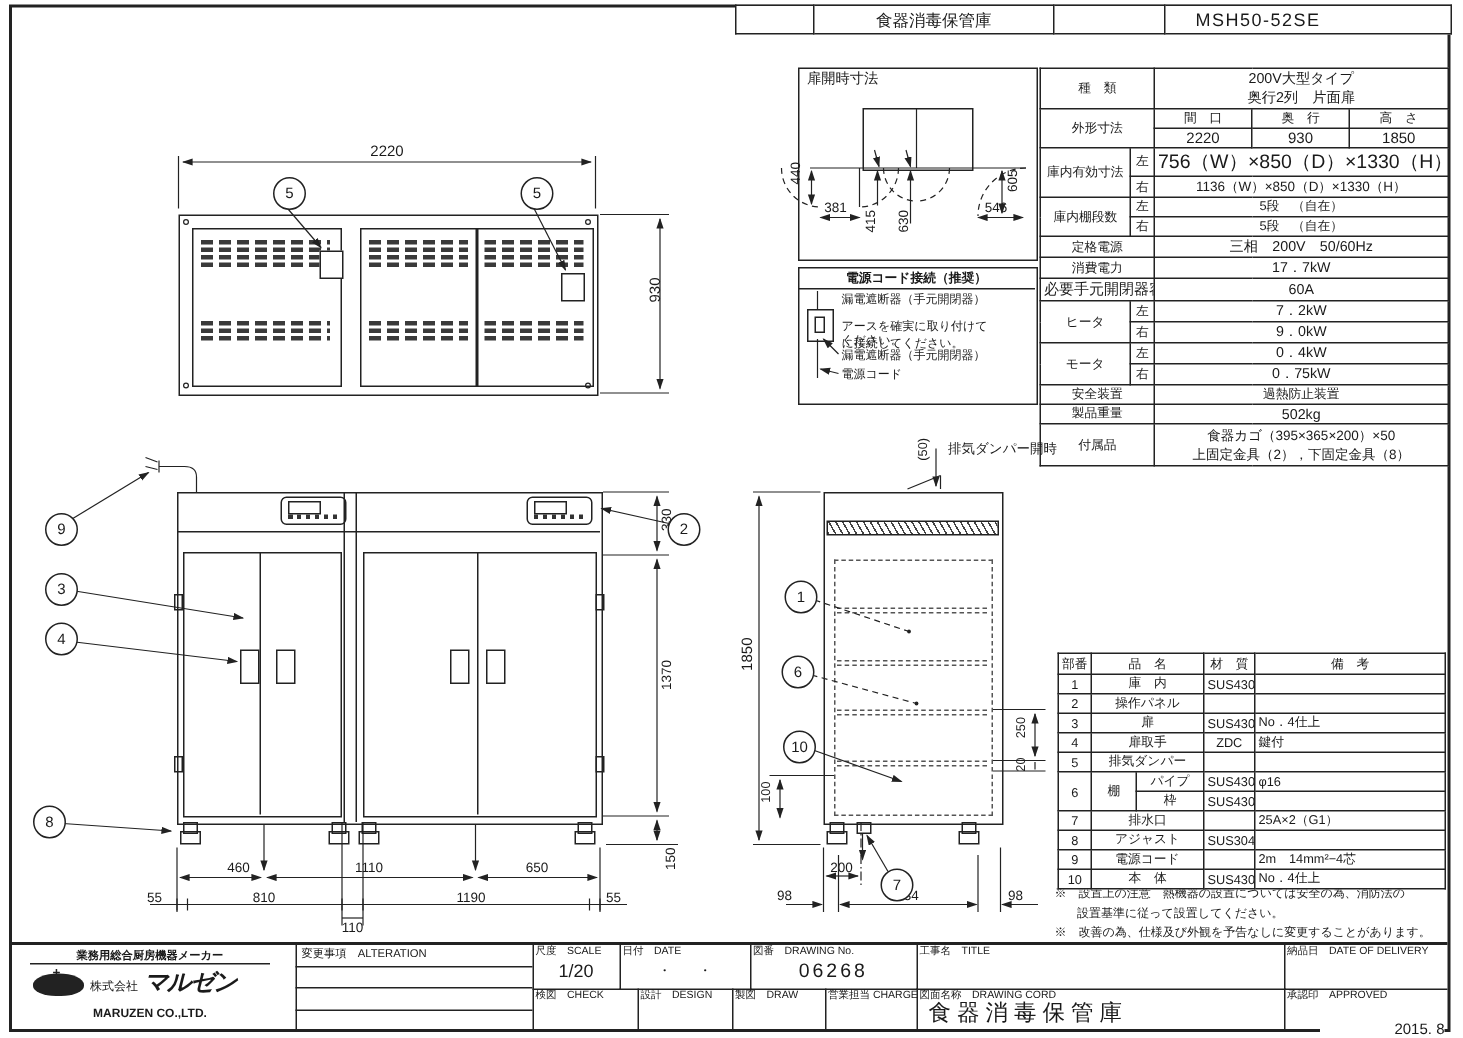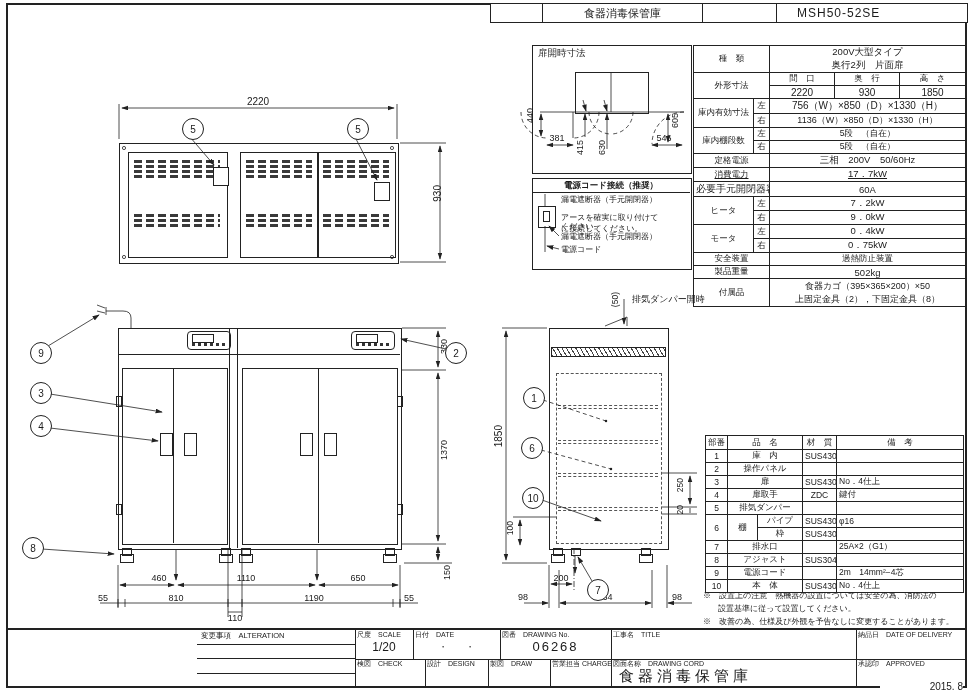--- a/index.html
+++ b/index.html
@@ -92,40 +92,40 @@
       <td>高　さ</td>
         </tr>
     <tr style="height:13px;font-size:10px;">
           <td>2220</td>
       <td>930</td>
       <td>1850</td>
         </tr>
     <tr style="height:12px;">
           <td rowspan="2">庫内有効寸法</td>
       <td>左</td>
-      <td colspan="3" style="font-size:10px;margin-top:23px;">756（W）×850（D）×1330（H）</td>
+      <td colspan="3" style="font-size:13px;margin-top:23px;">756（W）×850（D）×1330（H）</td>
         </tr>
     <tr style="height:12px;">
           <td>右</td>
       <td colspan="3" style="font-size:9px;">1136（W）×850（D）×1330（H）</td>
         </tr>
     <tr style="height:12px;">
           <td rowspan="2">庫内棚段数</td>
       <td>左</td>
       <td colspan="3">5段　（自在）</td>
         </tr>
     <tr style="height:12px;">
           <td>右</td>
       <td colspan="3">5段　（自在）</td>
         </tr>
     <tr style="height:13px;">
           <td colspan="2">定格電源</td>
       <td colspan="3" style="font-size:9.5px;">三相　200V　50/60Hz</td>
         </tr>
-    <tr style="height:13px;text-decoration:underline;">
+    <tr style="height:13px;">
           <td colspan="2">消費電力</td>
       <td colspan="3" style="font-size:9.5px;">17．7kW</td>
         </tr>
     <tr style="height:13px;">
           <td colspan="2" style="font-size:10px;">必要手元開閉器容量</td>
       <td colspan="3" style="font-size:9.5px;">60A</td>
         </tr>
     <tr style="height:12px;">
           <td rowspan="2">ヒータ</td>
       <td>左</td>
@@ -489,20 +489,29 @@
         </tr>
   </tbody>
     </table>
 
   <div class="lbl" style="left:703px;top:592px;font-size:8px;"><span>※</span>　<span>設置上の注意　熱機器の設置については安全の為、消防法の</span></div>
   <div class="lbl" style="left:718px;top:605px;font-size:8px;">設置基準に従って設置してください。</div>
   <div class="lbl" style="left:703px;top:618px;font-size:8px;"><span>※</span>　<span>改善の為、仕様及び外観を予告なしに変更することがあります。</span></div>
 
   <div class="abs" style="left:8px;top:628px;width:957px;height:57px;border-top:2px solid #222;">
 
+    <div class="abs" style="left:0;top:0;width:189px;height:57px;border-right:1px solid #222;">
+      <div class="lbl" style="left:12px;top:3px;width:160px;text-align:center;font-size:7.5px;font-weight:bold;border-bottom:1px solid #222;padding-bottom:1px;">業務用総合厨房機器メーカー</div>
+      <div class="abs" style="left:14px;top:19px;width:34px;height:15px;background:#222;border-radius:50% 50% 45% 45%;">
+        <div style="position:absolute;left:13px;top:-6px;color:#222;font-size:9px;font-weight:bold;">+</div>
+      </div>
+      <div class="lbl" style="left:52px;top:24px;font-size:8px;">株式会社</div>
+      <div class="lbl" style="left:88px;top:17px;font-size:16px;font-weight:bold;font-style:italic;letter-spacing:-1px;">マルゼン</div>
+      <div class="lbl" style="left:12px;top:42px;width:160px;text-align:center;font-size:8px;font-weight:bold;">MARUZEN  CO.,LTD.</div>
+    </div>
 
     <div class="abs" style="left:189px;top:0;width:158px;height:57px;border-right:1px solid #222;">
       <div class="lbl" style="left:4px;top:2px;font-size:7.5px;">変更事項　ALTERATION</div>
       <div class="hline" style="left:0;top:14px;width:158px;"></div>
       <div class="hline" style="left:0;top:28px;width:158px;"></div>
       <div class="hline" style="left:0;top:43px;width:158px;"></div>
     </div>
 
     <div class="abs" style="left:347px;top:0;width:58px;height:29px;border-right:1px solid #222;border-bottom:1px solid #222;">
       <div class="lbl" style="left:2px;top:1px;font-size:7px;">尺度　SCALE</div>

